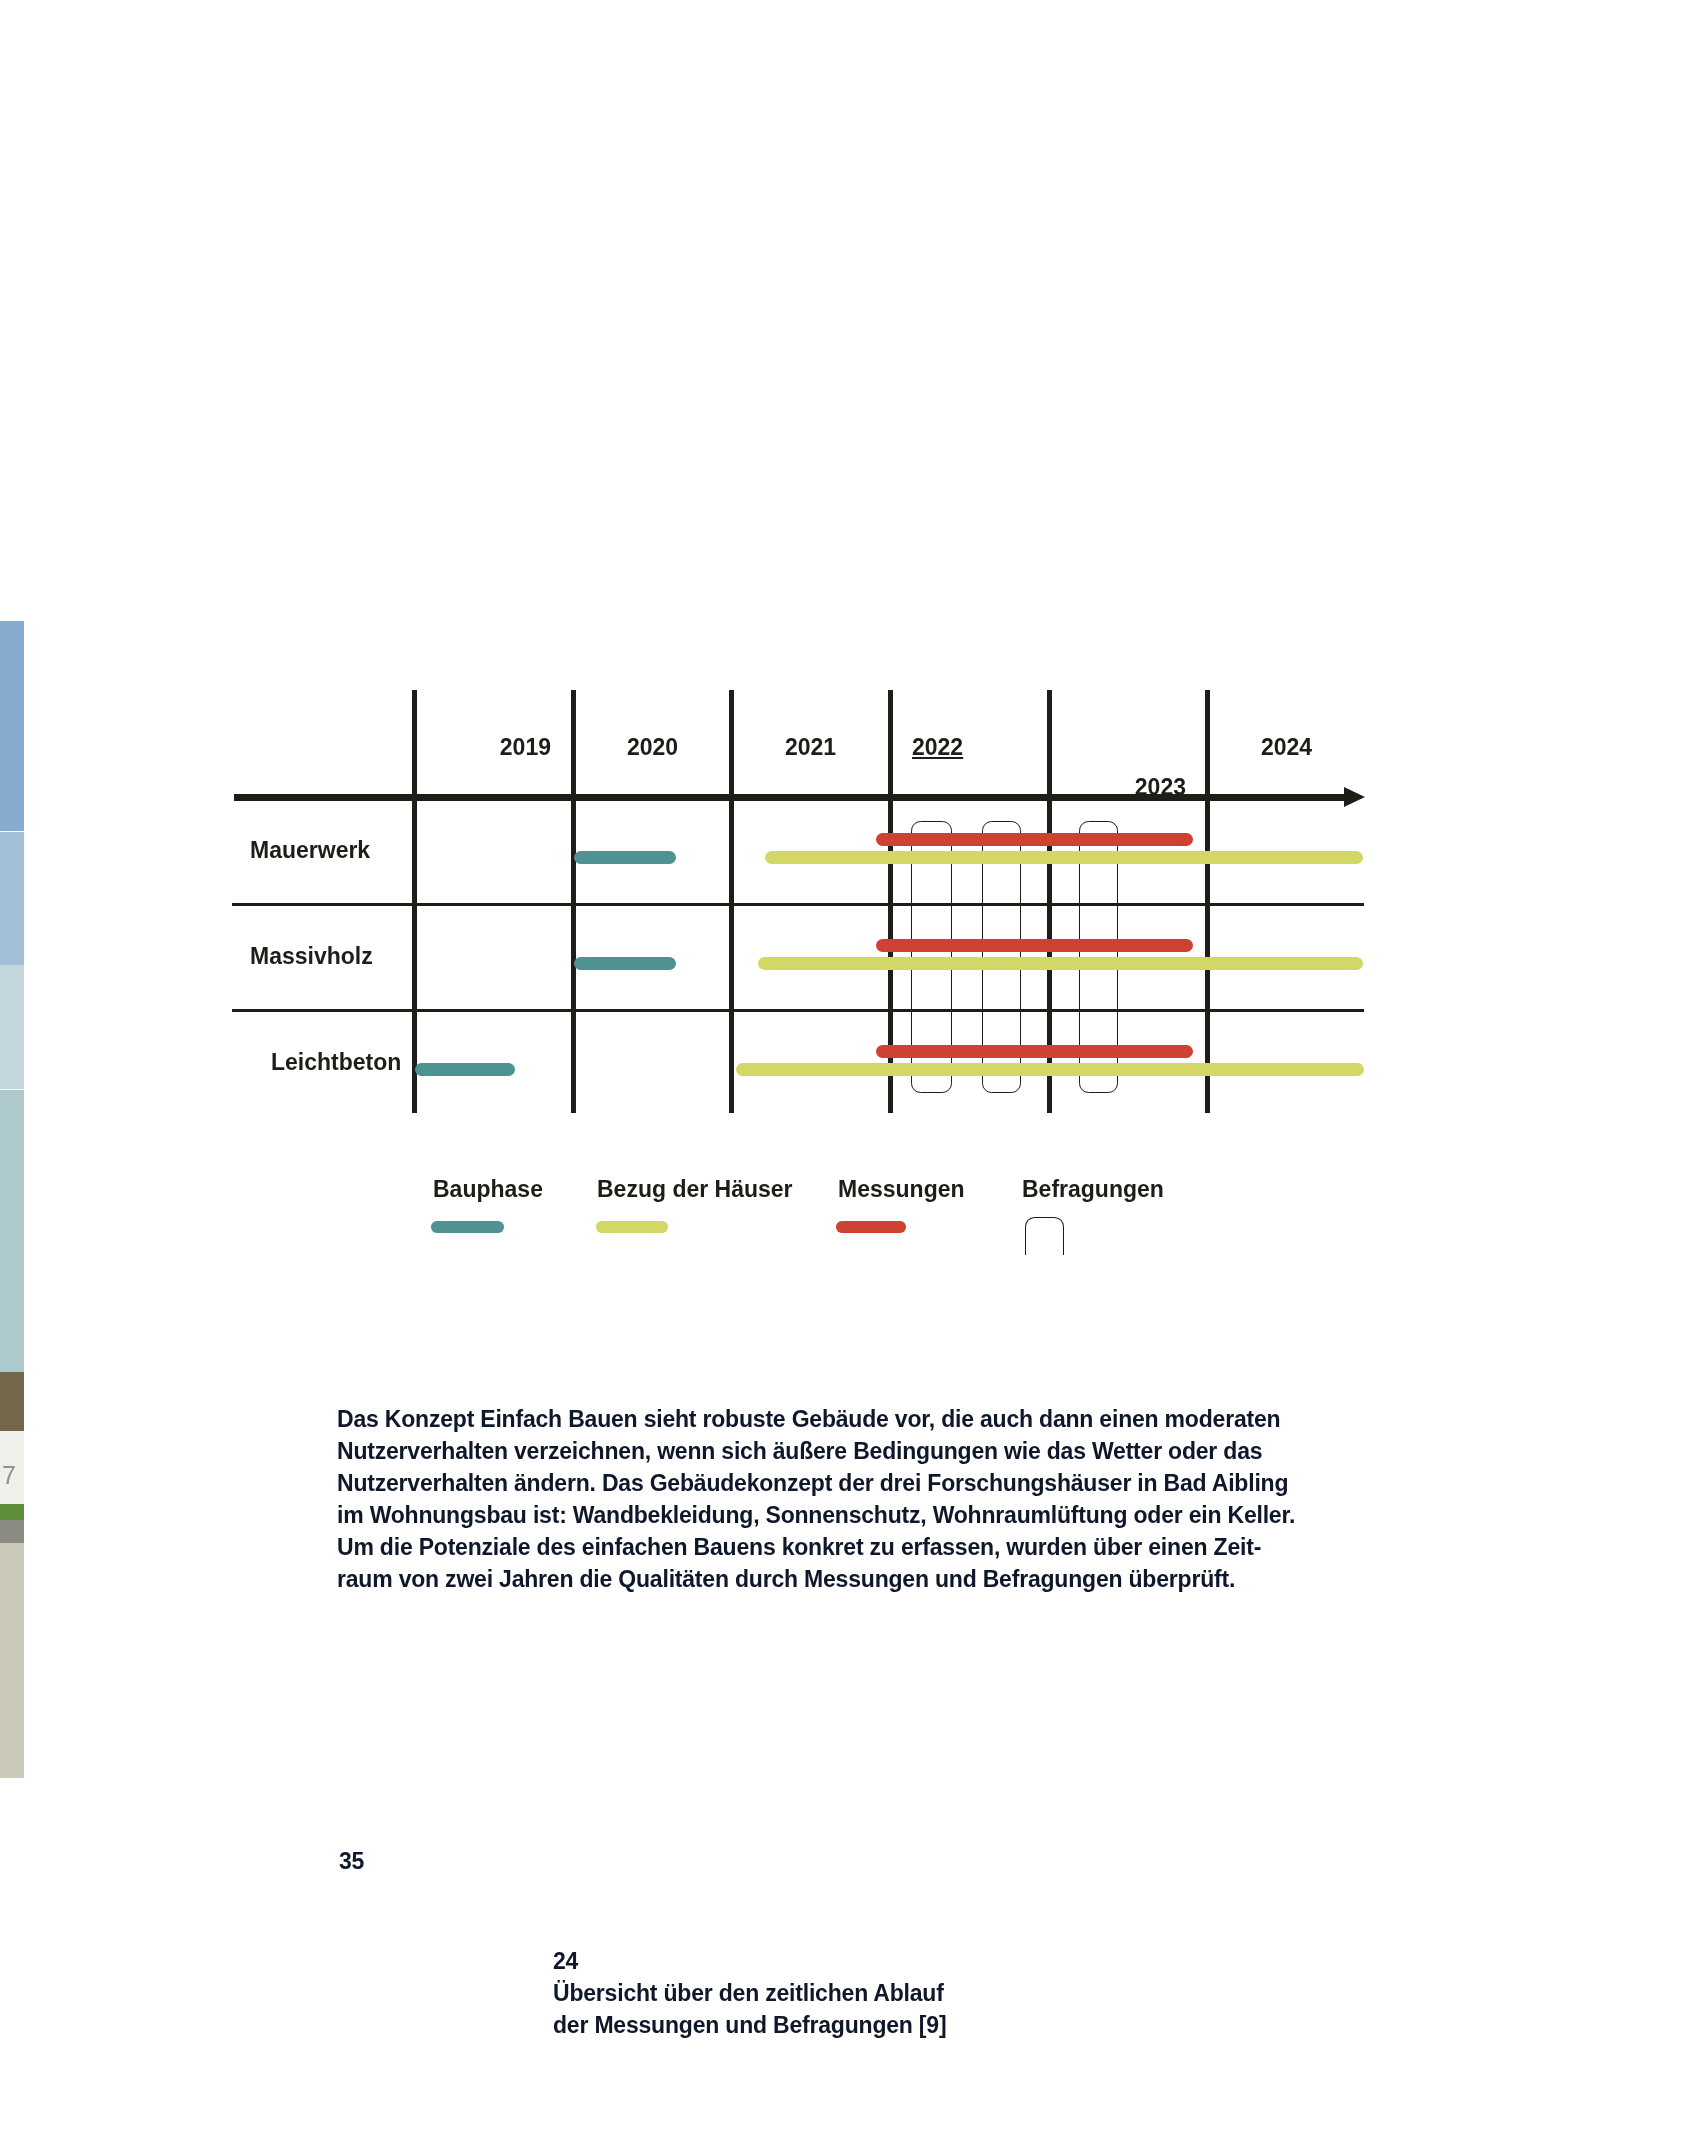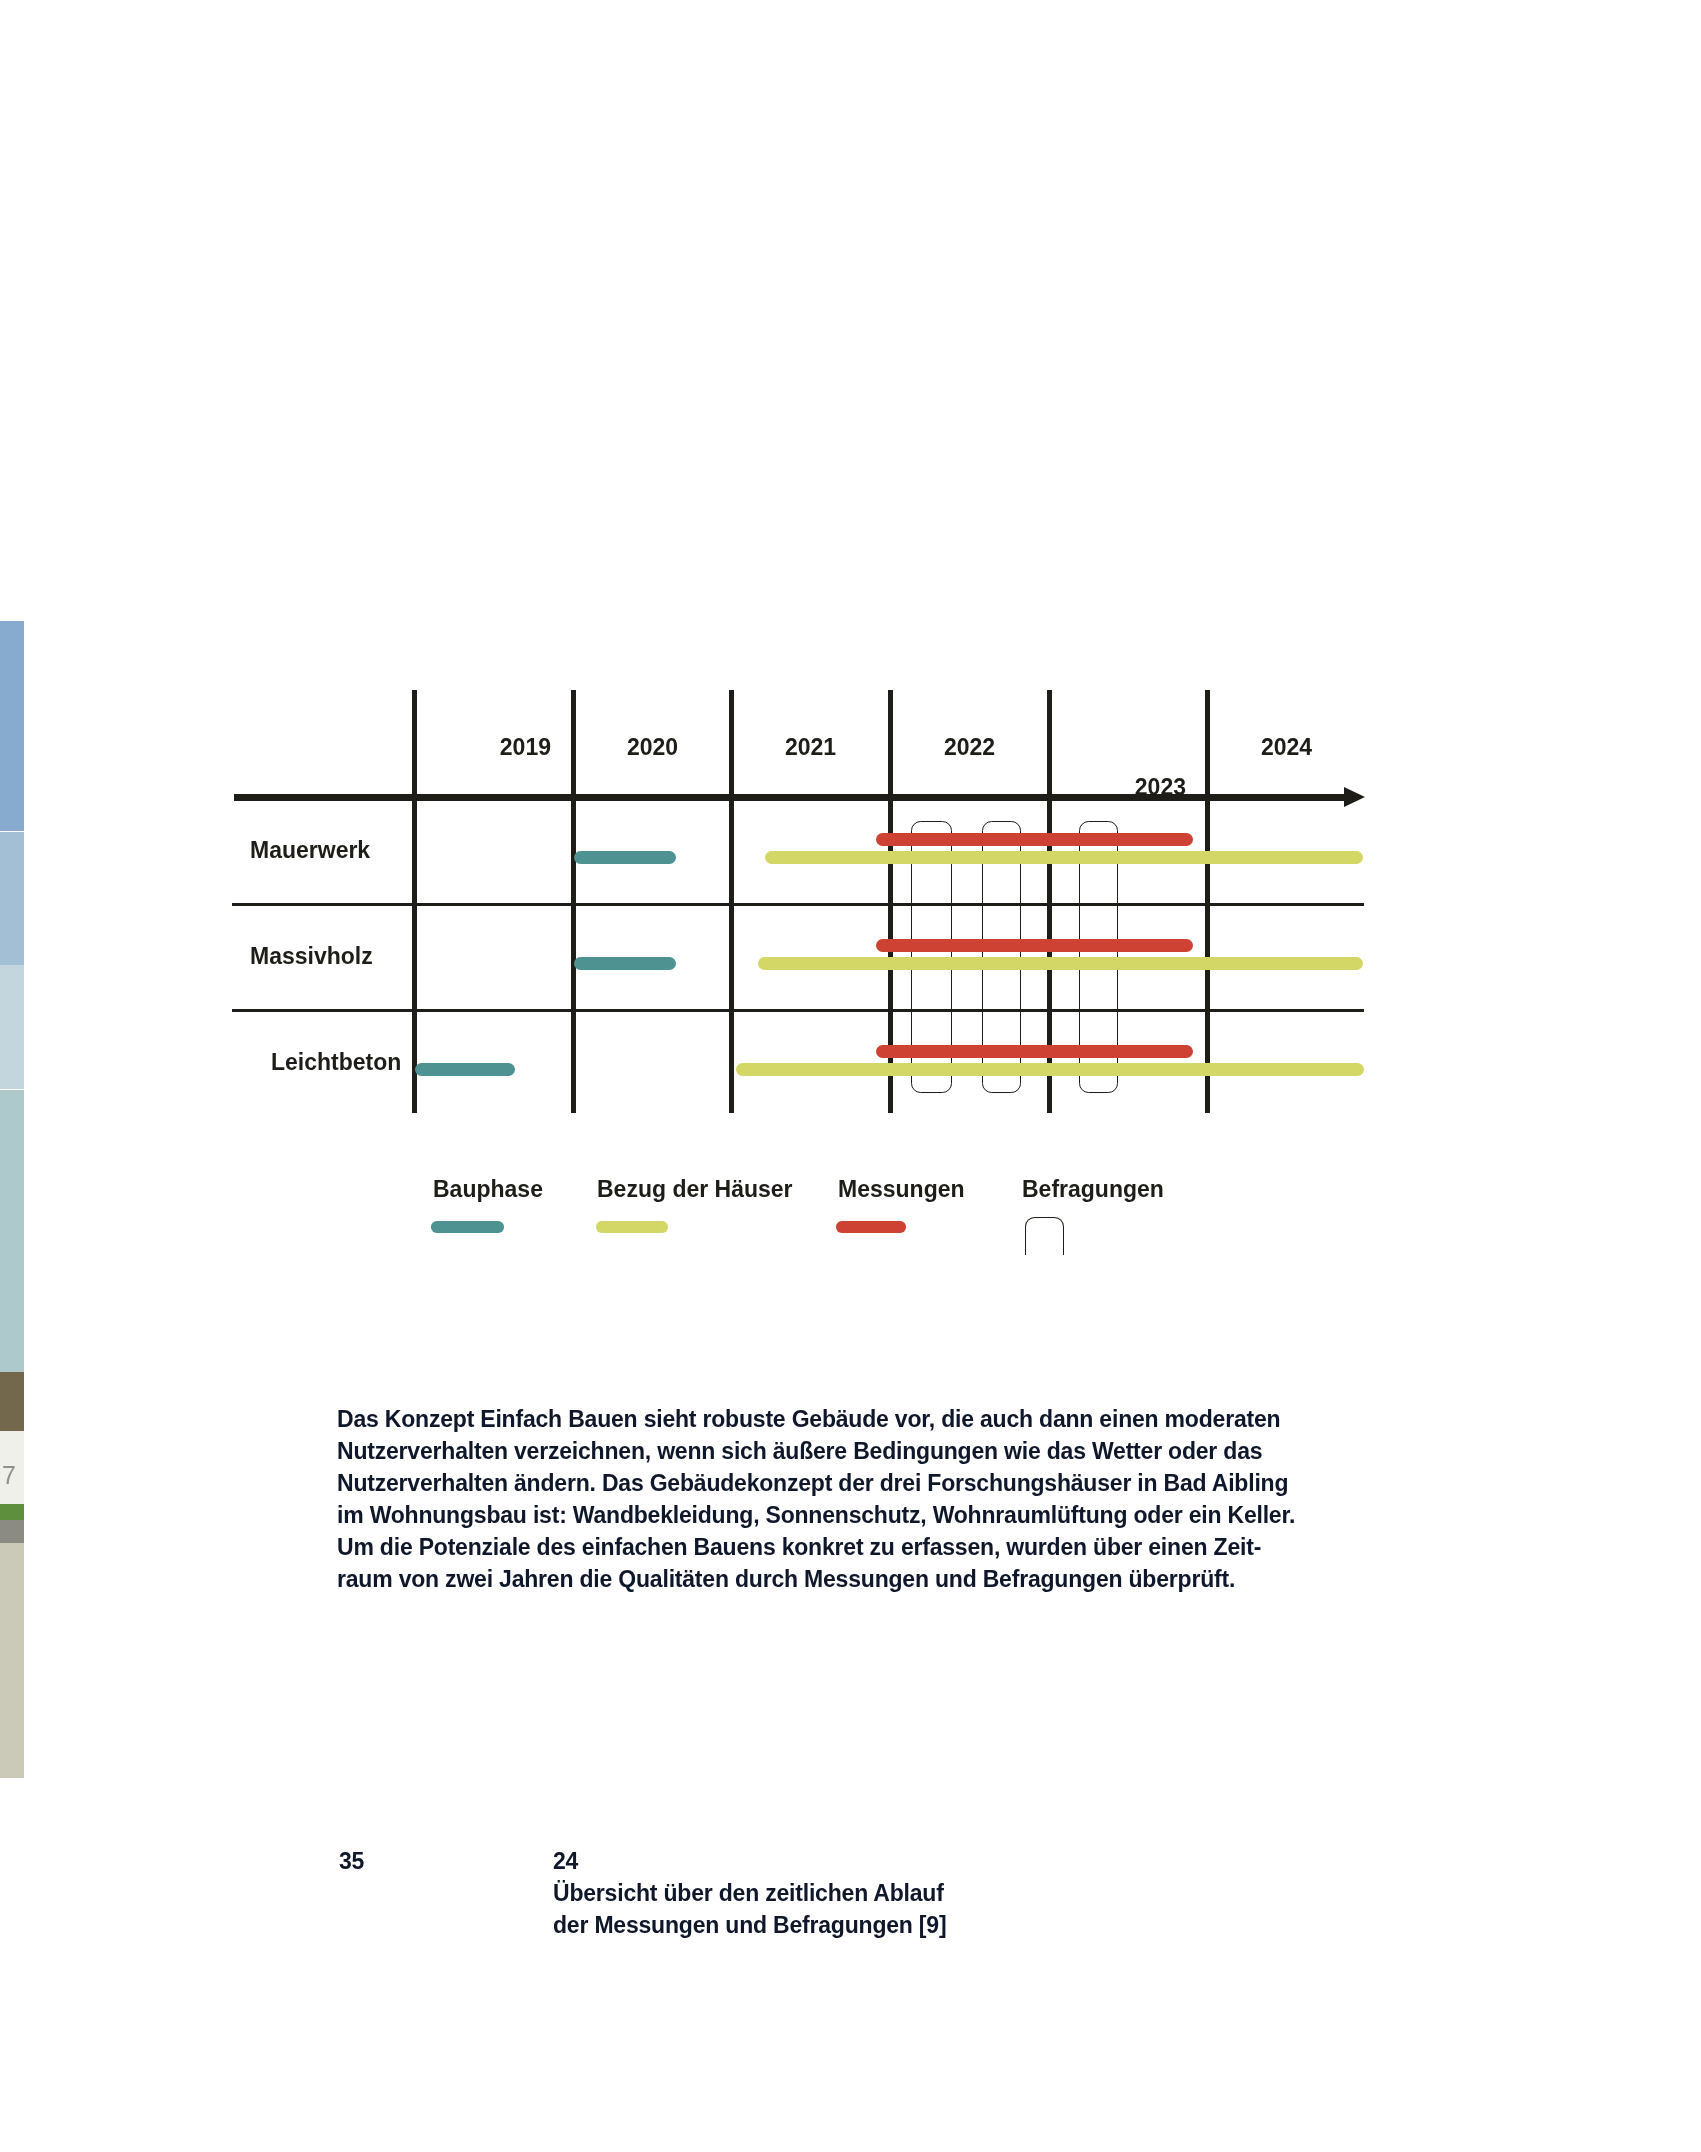--- a/index.html
+++ b/index.html
@@ -64,21 +64,21 @@
       <div class="abs" style="left: 1.9px; top: 1461px; font: 400 25px &quot;Liberation Sans&quot;, sans-serif; color: rgb(144, 144, 140);">7</div>
     </div>
   <div id="chart">
       <div class="vline" style="left: 412px; top: 690px; height: 423px;"></div>
       <div class="txt label-24" style="left: 436px; top: 736px; width: 115px; text-align: right;">2019</div>
       <div class="vline" style="left: 571px; top: 690px; height: 423px;"></div>
       <div class="txt label-24" style="left: 595px; top: 736px; width: 115px; text-align: center;">2020</div>
       <div class="vline" style="left: 729px; top: 690px; height: 423px;"></div>
       <div class="txt label-24" style="left: 753px; top: 736px; width: 115px; text-align: center;">2021</div>
       <div class="vline" style="left: 888px; top: 690px; height: 423px;"></div>
-      <div class="txt label-24" style="left: 912px; top: 736px; width: 115px; text-align: center;">2022</div>
+      <div class="txt label-24" style="left: 912px; top: 736px; width: 115px; text-align: left; text-decoration: underline;">2022</div>
       <div class="vline" style="left: 1047px; top: 690px; height: 423px;"></div>
       <div class="txt label-24" style="left: 1071px; top: 776px; width: 115px; text-align: right;">2023</div>
       <div class="vline" style="left: 1205px; top: 690px; height: 423px;"></div>
       <div class="txt label-24" style="left: 1229px; top: 736px; width: 115px; text-align: center;">2024</div>
       <div class="hline" style="left: 234px; top: 794px; width: 1112px; height: 6.7px;"></div>
       <div class="abs" style="left: 1344px; top: 787px; width: 0px; height: 0px; border-left: 21px solid rgb(30, 29, 23); border-top: 10.5px solid transparent; border-bottom: 10.5px solid transparent;"></div>
       <div class="hline" style="left: 232px; top: 903px; width: 1132px; height: 2.9px;"></div>
       <div class="hline" style="left: 232px; top: 1009px; width: 1132px; height: 2.9px;"></div>
       <div class="txt label-24" style="left: 250px; top: 839px;">Mauerwerk</div>
       <div class="txt label-24" style="left: 250px; top: 945px;">Massivholz</div>
@@ -108,19 +108,19 @@
     </div>
   <div id="paragraph" class="para" style="left:337px;top:1403px;">
       <div>Das Konzept Einfach Bauen sieht robuste Gebäude vor, die auch dann einen moderaten</div>
       <div>Nutzerverhalten verzeichnen, wenn sich äußere Bedingungen wie das Wetter oder das</div>
       <div>Nutzerverhalten ändern. Das Gebäudekonzept der drei Forschungshäuser in Bad Aibling</div>
       <div>im Wohnungsbau ist: Wandbekleidung, Sonnenschutz, Wohnraumlüftung oder ein Keller.</div>
       <div>Um die Potenziale des einfachen Bauens konkret zu erfassen, wurden über einen Zeit-</div>
       <div>raum von zwei Jahren die Qualitäten durch Messungen und Befragungen überprüft.</div>
     </div>
   <div class="para" style="left:339px;top:1845px;">35</div>
-  <div id="caption" class="para" style="left:553px;top:1845px;line-height:32px;">
+  <div id="caption" class="para" style="left:553px;top:1945px;line-height:32px;">
       <div>24</div>
       <div>Übersicht über den zeitlichen Ablauf</div>
       <div>der Messungen und Befragungen [9]</div>
     </div>
 </div>
 
 
 </body></html>

